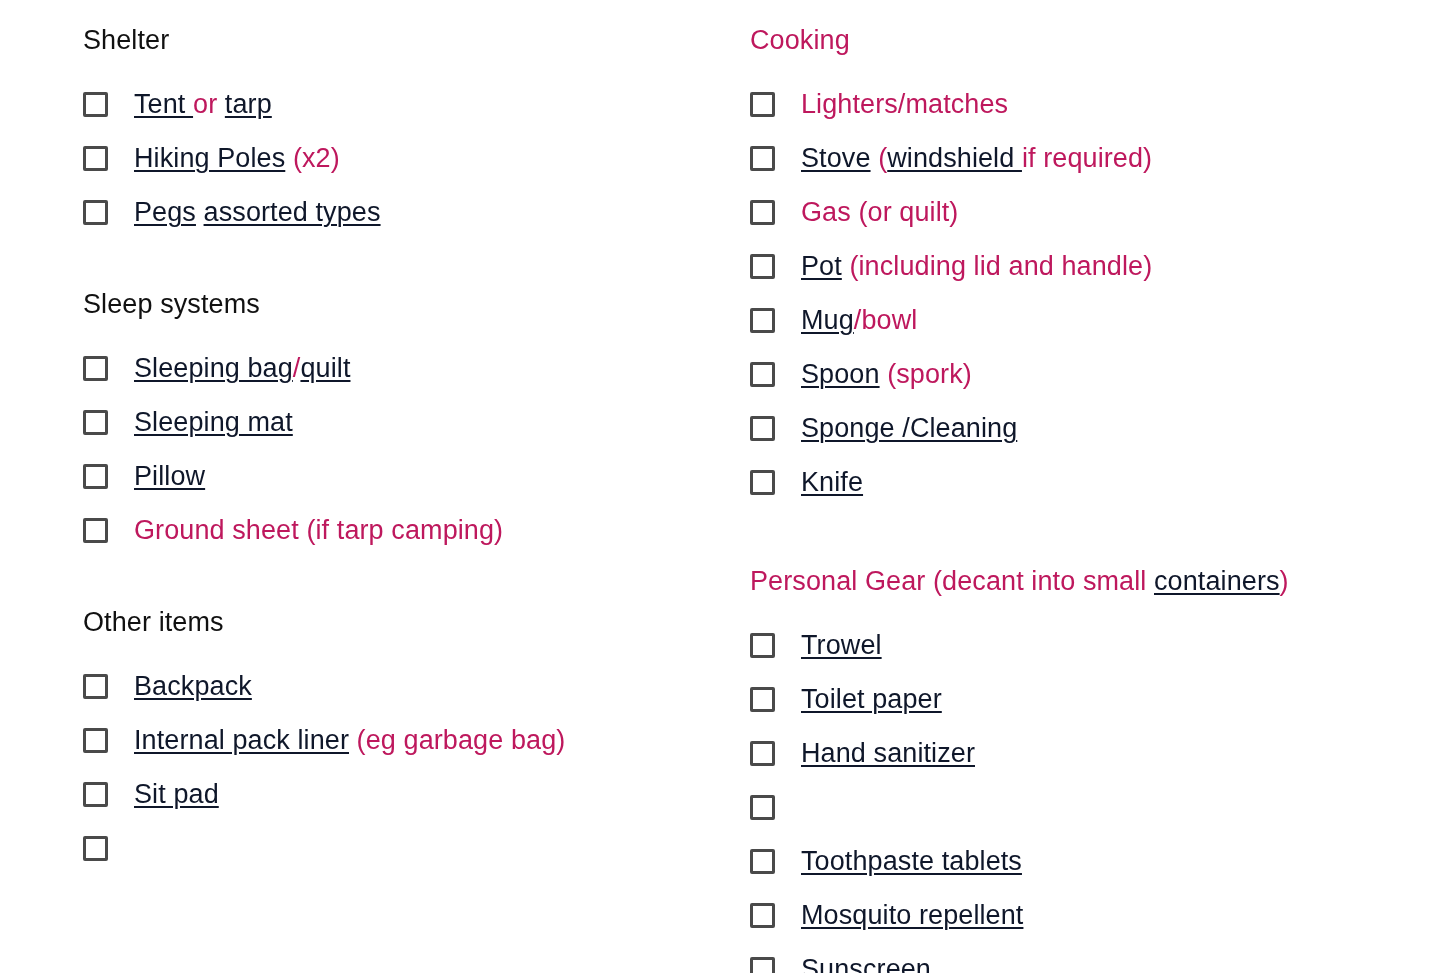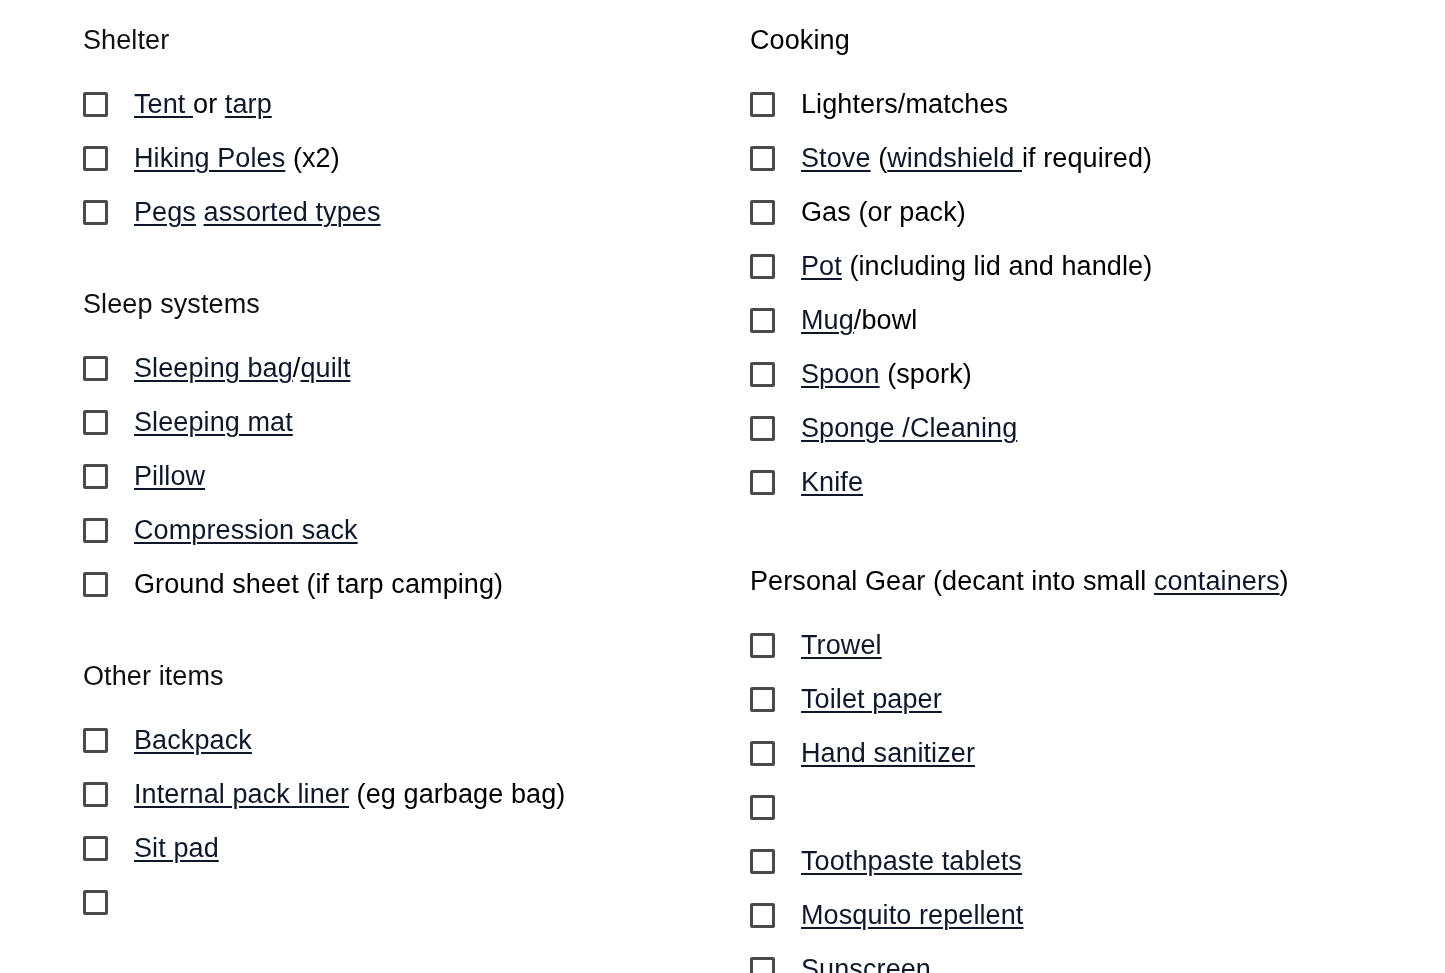--- a/index.html
+++ b/index.html
@@ -96,21 +96,21 @@
   }
 
   a.lnk {
     color: #0f172a;
     text-decoration: underline;
     text-decoration-thickness: 2px;
     text-underline-offset: 3px;
     cursor: pointer;
   }
 
-  .plain { color: #000000; margin-top: 12px; }
+  .plain { color: #be185d; margin-top: 12px; }
 </style>
 </head>
 <body>
 
 <div class="page">
   <div class="columns">
 
     <div class="col col-left" id="col-left">
         <div class="section">
           <div class="section-heading">Shelter</div>
@@ -139,24 +139,20 @@
             </li>
             <li class="item">
               <span class="checkbox" role="checkbox" aria-checked="false" aria-label="Sleeping mat"></span>
               <span class="item-text"><a class="lnk" href="#">Sleeping mat</a></span>
             </li>
             <li class="item">
               <span class="checkbox" role="checkbox" aria-checked="false" aria-label="Pillow"></span>
               <span class="item-text"><a class="lnk" href="#">Pillow</a></span>
             </li>
             <li class="item">
-              <span class="checkbox" role="checkbox" aria-checked="false" aria-label="Compression sack"></span>
-              <span class="item-text"><a class="lnk" href="#">Compression sack</a></span>
-            </li>
-            <li class="item">
               <span class="checkbox" role="checkbox" aria-checked="false" aria-label="Ground sheet (if tarp camping)"></span>
               <span class="item-text"><span class="plain">Ground sheet (if tarp camping)</span></span>
             </li>
           </ul>
         </div>
         <div class="section-gap-left"></div>
         <div class="section">
           <div class="section-heading">Other items</div>
           <ul class="items">
             <li class="item">
@@ -184,21 +180,21 @@
             <li class="item">
               <span class="checkbox" role="checkbox" aria-checked="false" aria-label="Lighters/matches"></span>
               <span class="item-text"><span class="plain">Lighters/matches</span></span>
             </li>
             <li class="item">
               <span class="checkbox" role="checkbox" aria-checked="false" aria-label="Stove (windshield if required)"></span>
               <span class="item-text"><a class="lnk" href="#">Stove</a><span class="plain"> (</span><a class="lnk" href="#">windshield </a><span class="plain">if required)</span></span>
             </li>
             <li class="item">
               <span class="checkbox" role="checkbox" aria-checked="false" aria-label="Gas (or fuel)"></span>
-              <span class="item-text"><span class="plain">Gas (or pack)</span></span>
+              <span class="item-text"><span class="plain">Gas (or quilt)</span></span>
             </li>
             <li class="item">
               <span class="checkbox" role="checkbox" aria-checked="false" aria-label="Pot (including lid and handle)"></span>
               <span class="item-text"><a class="lnk" href="#">Pot</a><span class="plain"> (including lid and handle)</span></span>
             </li>
             <li class="item">
               <span class="checkbox" role="checkbox" aria-checked="false" aria-label="Mug/bowl"></span>
               <span class="item-text"><a class="lnk" href="#">Mug</a><span class="plain">/bowl</span></span>
             </li>
             <li class="item">

